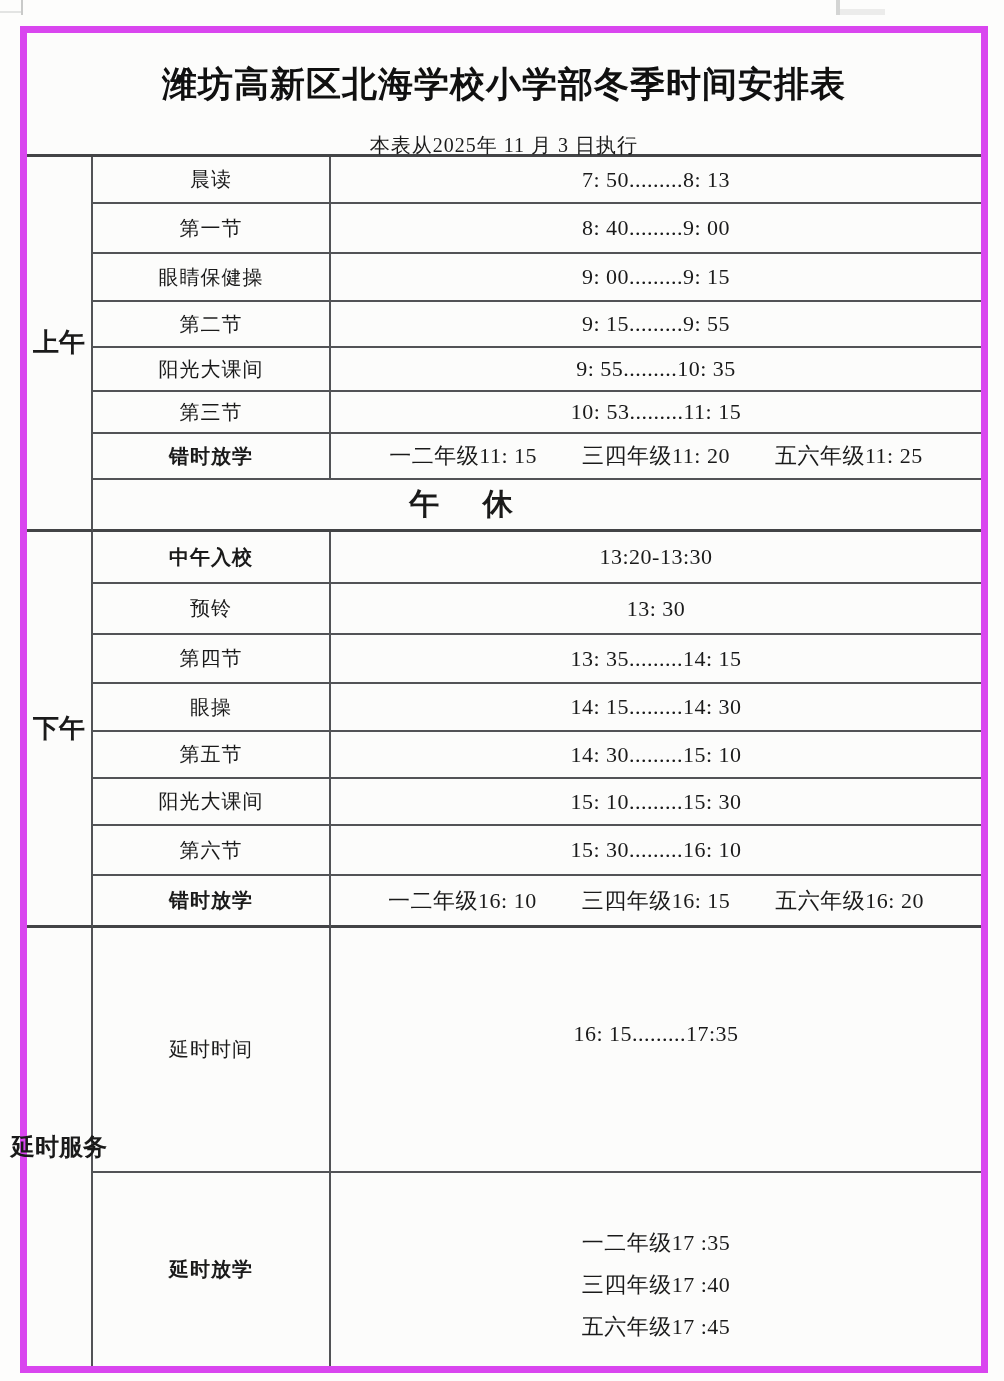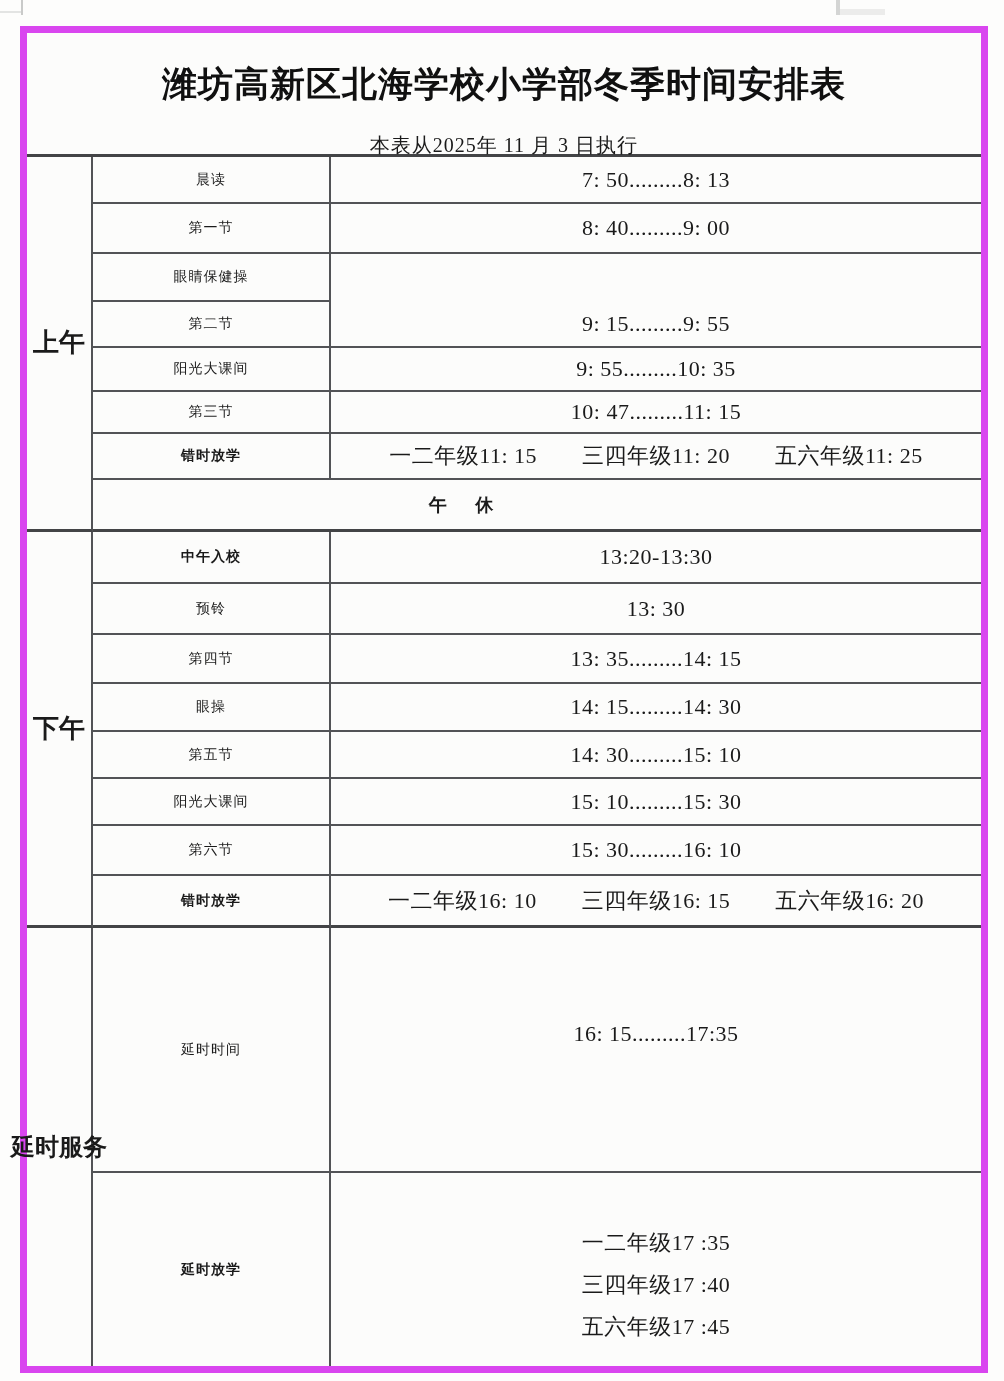--- a/index.html
+++ b/index.html
@@ -65,27 +65,27 @@
     font-weight: bold;
     font-size: 26px;
     line-height: 64px;
   }
   .vhead-sm {
     font-weight: bold;
     font-size: 24px;
     line-height: 38px;
   }
 
-  .label { font-size: 14px; letter-spacing: 1px; }
+  .label { font-size: 20px; letter-spacing: 1px; }
   .label.bold { font-weight: bold; text-align: right; }
 
   .time { font-size: 22px; letter-spacing: 0.5px; }
 
   .lunch-cell {
-    font-size: 18px;
+    font-size: 30px;
     font-weight: bold;
     padding-right: 150px;
     letter-spacing: 2px;
   }
 
   .shift-up   { padding-bottom: 32px; }
   .shift-down { padding-top: 30px; }
 
   .multiline .time-line { display: block; line-height: 42px; text-align: left; }
 </style>
@@ -119,40 +119,43 @@
   <div class="cell" style="grid-area:3/2/4/3">
       <span class="label">第一节</span>
     </div>
   <div class="cell no-r" style="grid-area:3/3/4/4">
       <span class="time">8:  40.........9:  00</span>
     </div>
 
   <div class="cell" style="grid-area:4/2/5/3">
       <span class="label">眼睛保健操</span>
     </div>
+  <div class="cell no-r" style="grid-area:4/3/5/4">
+      <span class="time">9:  00.........9:  15</span>
+    </div>
 
   <div class="cell" style="grid-area:5/2/6/3">
       <span class="label">第二节</span>
     </div>
   <div class="cell no-r" style="grid-area:5/3/6/4">
       <span class="time">9:  15.........9:  55</span>
     </div>
 
   <div class="cell" style="grid-area:6/2/7/3">
       <span class="label">阳光大课间</span>
     </div>
   <div class="cell no-r" style="grid-area:6/3/7/4">
       <span class="time">9:  55.........10:  35</span>
     </div>
 
   <div class="cell" style="grid-area:7/2/8/3">
       <span class="label">第三节</span>
     </div>
   <div class="cell no-r" style="grid-area:7/3/8/4">
-      <span class="time">10:  47.........11:  15</span>
+      <span class="time">10:  53.........11:  15</span>
     </div>
 
   <div class="cell" style="grid-area:8/2/9/3">
       <span class="label bold">错时放学</span>
     </div>
   <div class="cell no-r" style="grid-area:8/3/9/4">
       <span class="time">一二年级11:  15　　三四年级11:  20　　五六年级11:  25</span>
     </div>
 
   <div class="cell no-r thick-b lunch-cell" style="grid-area:9/2/10/4">午　 休</div>

